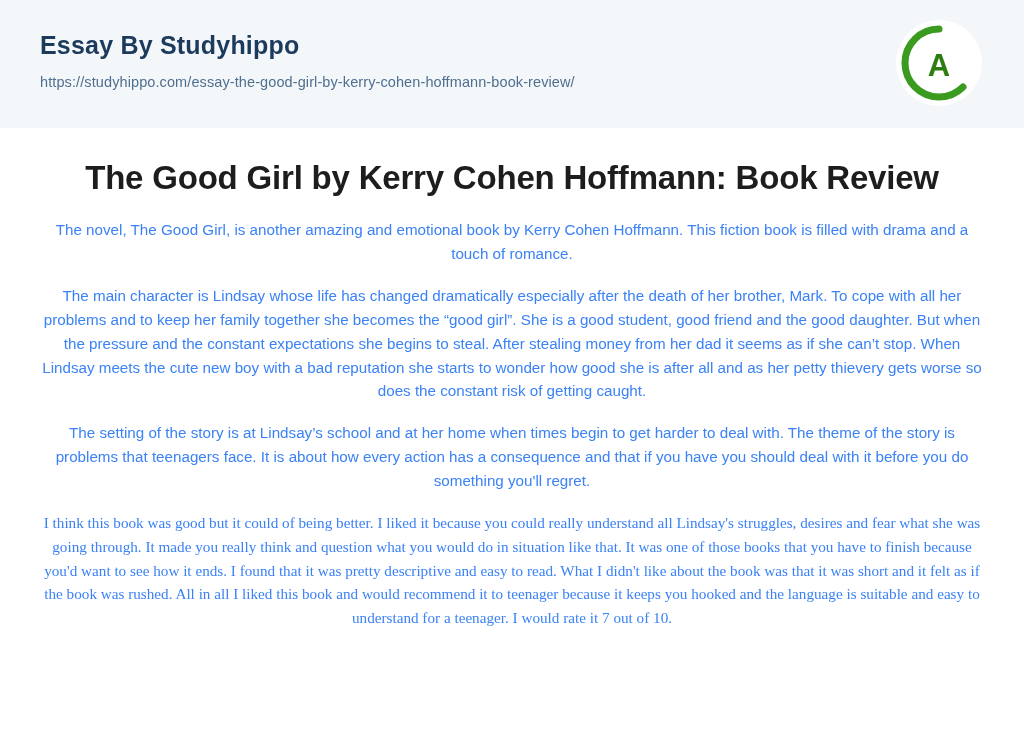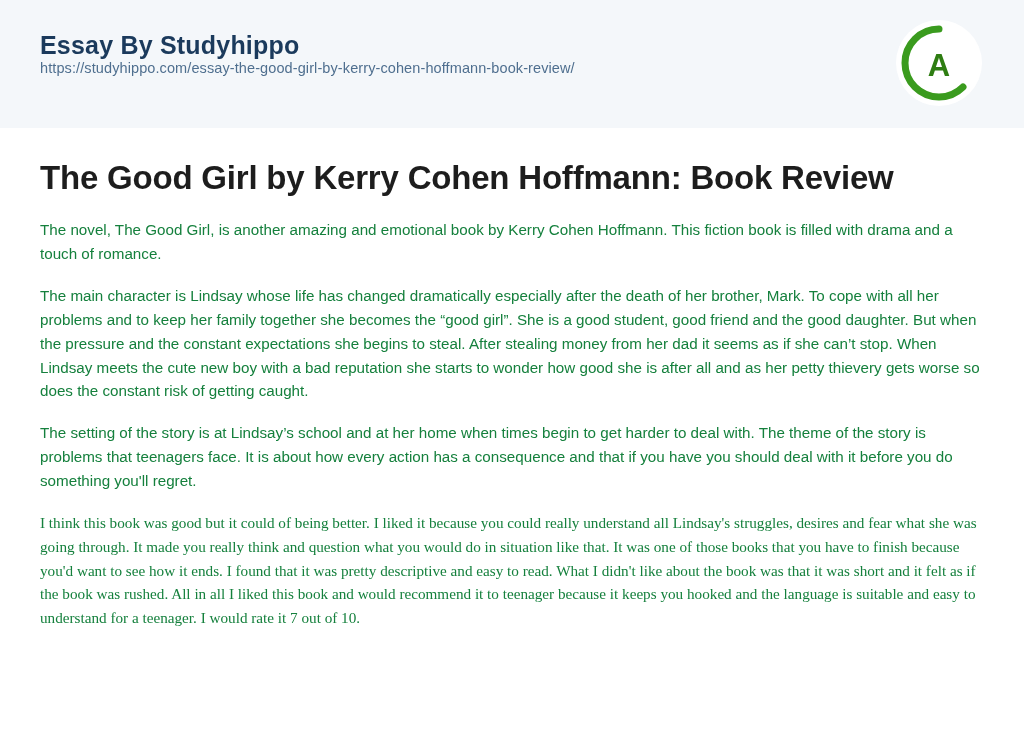--- a/index.html
+++ b/index.html
@@ -34,20 +34,21 @@
   .site-title {
     font-size: 25px;
     font-weight: bold;
     color: #1b3a5c;
     letter-spacing: 0.2px;
     margin: 0;
     line-height: 1.2;
   }
 
   .site-url {
+    margin-top: 14px;
     font-size: 14.5px;
     color: #4f6f8f;
     letter-spacing: 0.1px;
     word-break: break-all;
   }
 
   .logo {
     position: absolute;
     right: 42px;
     top: 20px;
@@ -60,35 +61,36 @@
     justify-content: center;
   }
 
   .logo svg {
     display: block;
   }
 
   
   .content {
     padding: 30px 40px 0 40px;
+    text-align: center;
   }
 
   .doc-title {
     font-size: 33px;
     line-height: 1.22;
     font-weight: bold;
     color: #1d1d1d;
     margin: 0 0 20px 0;
     letter-spacing: -0.2px;
   }
 
   .para {
     font-size: 15.2px;
     line-height: 1.57;
-    color: #15803d;
+    color: #3b82f6;
     margin: 0 0 18px 0;
     max-width: 948px;
   }
   .para:last-child {
     margin-bottom: 0;
     font-family: Liberation Serif, serif;
   }
 </style>
 </head>
 <body>

